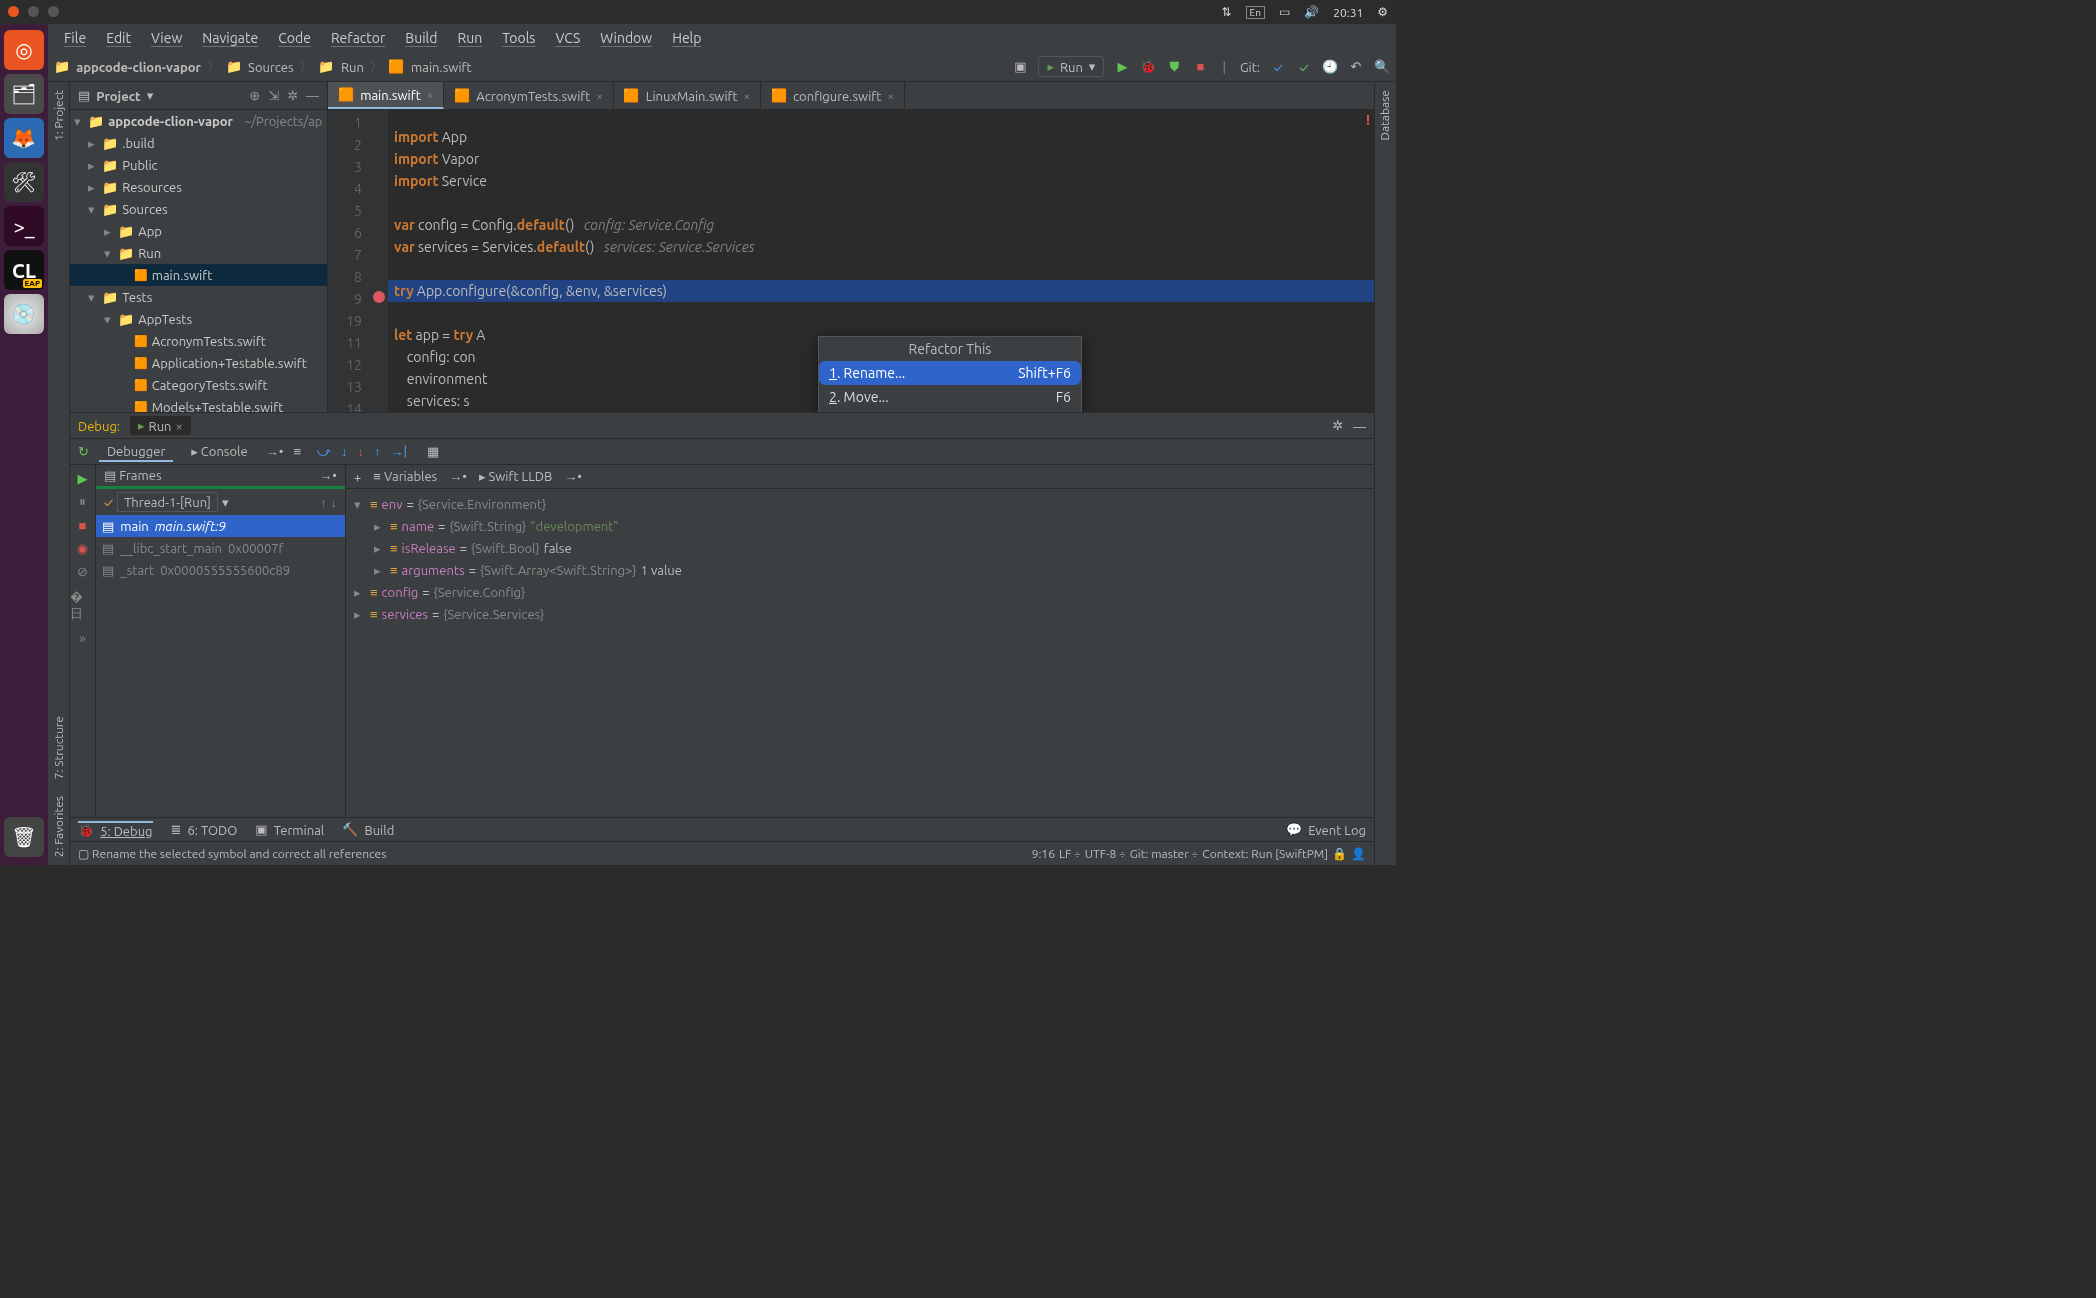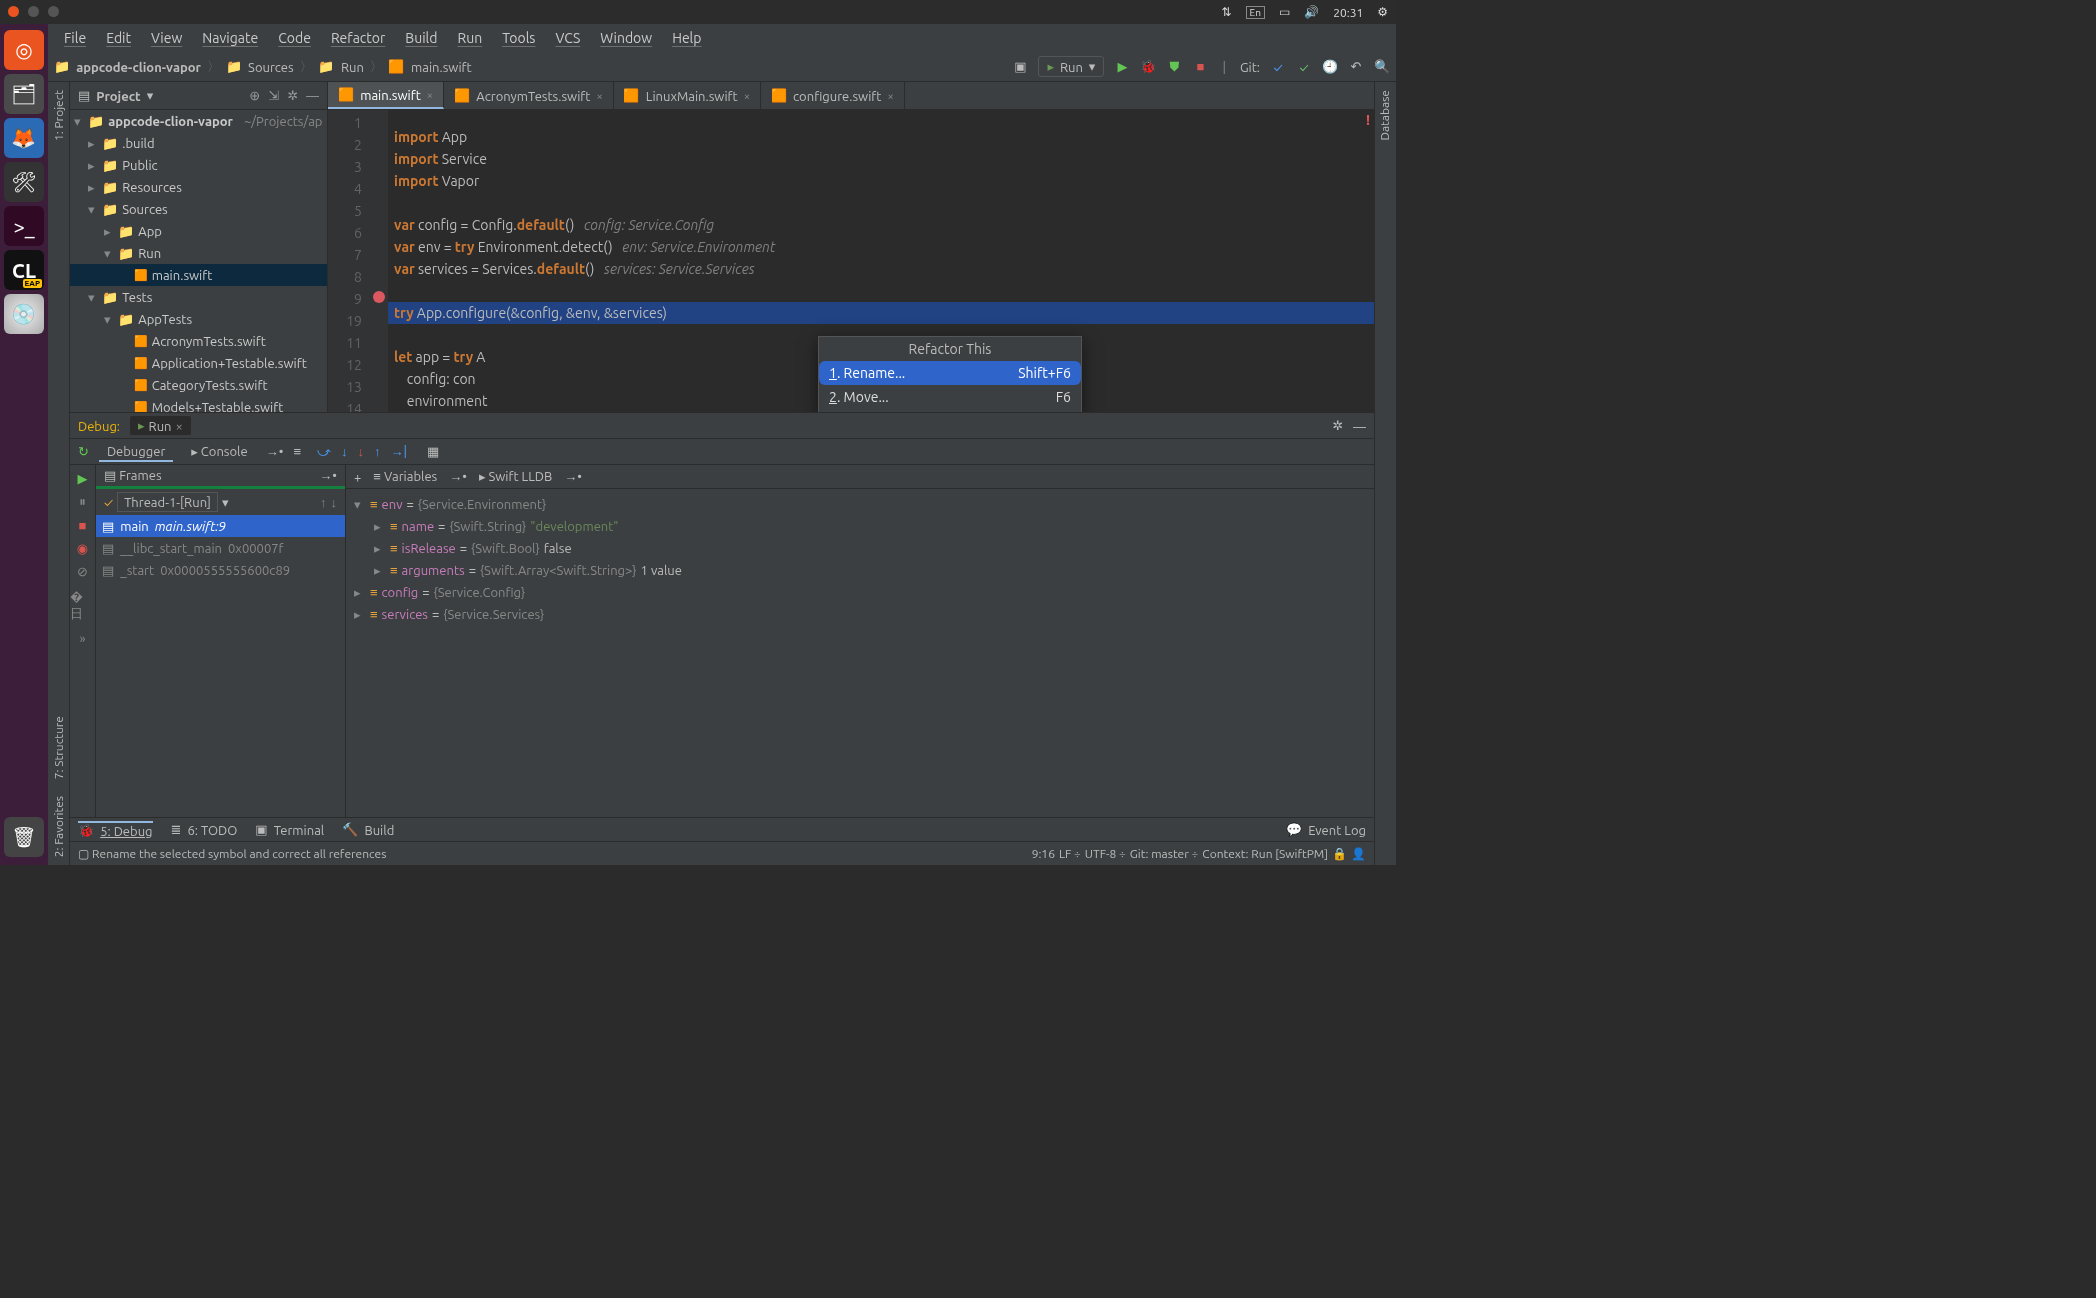--- a/index.html
+++ b/index.html
@@ -340,25 +340,24 @@
                 <div>12</div>
                 <div>13</div>
                 <div>14</div>
             </div>
             <div class="gut">
               <div style="height:176px"></div>
               <div class="bp"></div>
             </div>
             <div class="code">
               <div class="line"><span class="kw">import</span><span> App</span></div>
+              <div class="line"><span class="kw">import</span><span> Vapor</span></div>
               <div class="line"><span class="kw">import</span><span> Service</span></div>
-              <div class="line"><span class="kw">import</span><span> Vapor</span></div>
               <div class="line"></div>
               <div class="line"><span class="kw">var</span><span> config = Config.</span><span class="kw">default</span><span>()   </span><span class="cm">config: Service.Config</span></div>
-              <div class="line"><span class="kw">var</span><span> env = </span><span class="kw">try</span><span> Environment.detect()   </span><span class="cm">env: Service.Environment</span></div>
               <div class="line"><span class="kw">var</span><span> services = Services.</span><span class="kw">default</span><span>()   </span><span class="cm">services: Service.Services</span></div>
               <div class="line"></div>
               <div class="line hl"><span class="kw">try</span><span> App.configure(&amp;config, &amp;env, &amp;services)</span></div>
               <div class="line"></div>
               <div class="line"><span class="kw">let</span><span> app = </span><span class="kw">try</span><span> A</span></div>
               <div class="line"><span>    config: con</span></div>
               <div class="line"><span>    environment</span></div>
               <div class="line"><span>    services: s</span></div>
 
             </div>

